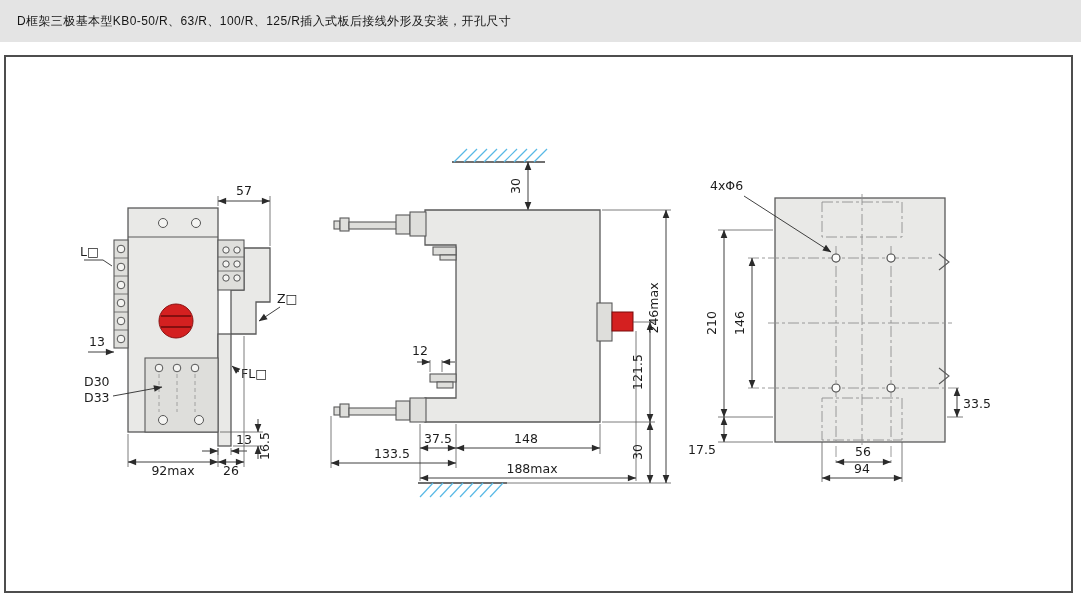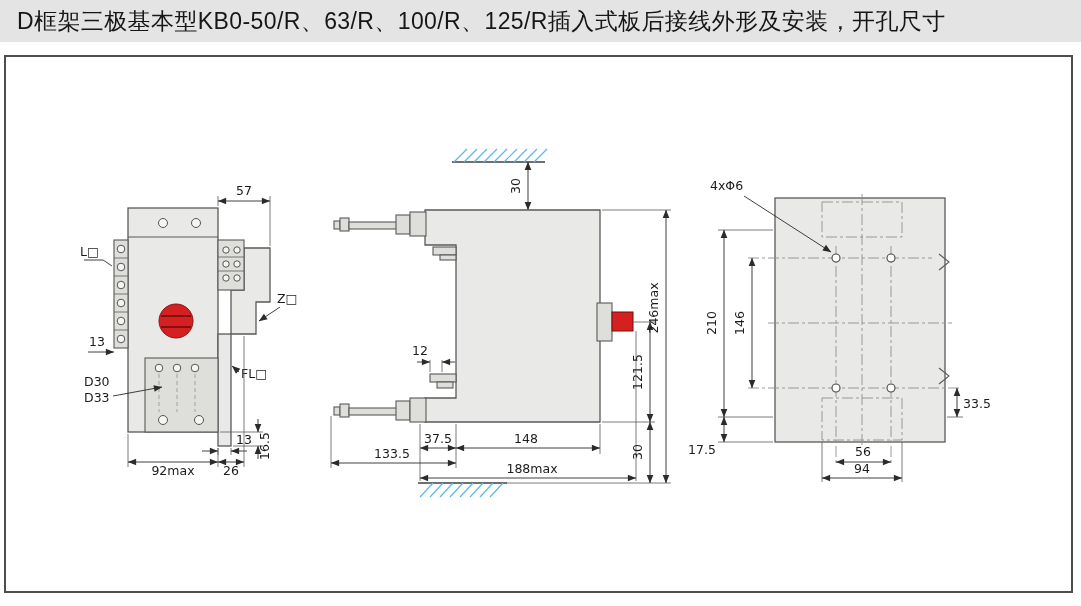--- a/index.html
+++ b/index.html
@@ -1,21 +1,21 @@
 <!DOCTYPE html>
 <html><head>
 <meta charset="utf-8">
 <style>
   html,body{margin:0;padding:0;background:#fff;}
   body{width:1081px;height:606px;position:relative;overflow:hidden;
        font-family:"Liberation Sans","DejaVu Sans",sans-serif;}
   .title-bar{position:absolute;left:0;top:0;width:1081px;height:42px;
        background:#e4e4e4;display:flex;align-items:center;box-sizing:border-box;
        padding-left:17px;}
-  .title-bar .t{font-size:23px;color:#161616;letter-spacing:.4px;font-weight:500;}
+  .title-bar .t{font-size:12px;color:#161616;letter-spacing:.4px;font-weight:500;}
   .frame{position:absolute;left:4px;top:55px;width:1069px;height:538px;
        border:2px solid #4d4d4d;background:#fff;box-sizing:border-box;}
   svg{position:absolute;left:0;top:0;}
   .ol{fill:#e9e9e7;stroke:#5a5a5a;stroke-width:1.3;}
   .ol2{fill:#deded b;}
   .ol2{fill:#dededb;stroke:#5a5a5a;stroke-width:1.1;}
   .ln{stroke:#5a5a5a;stroke-width:1.1;fill:none;}
   .thk{stroke:#3f3f3f;stroke-width:1.5;fill:none;}
   .dim{stroke:#2b2b2b;stroke-width:0.9;fill:none;}
   .ext{stroke:#5b5b5b;stroke-width:0.8;fill:none;}

